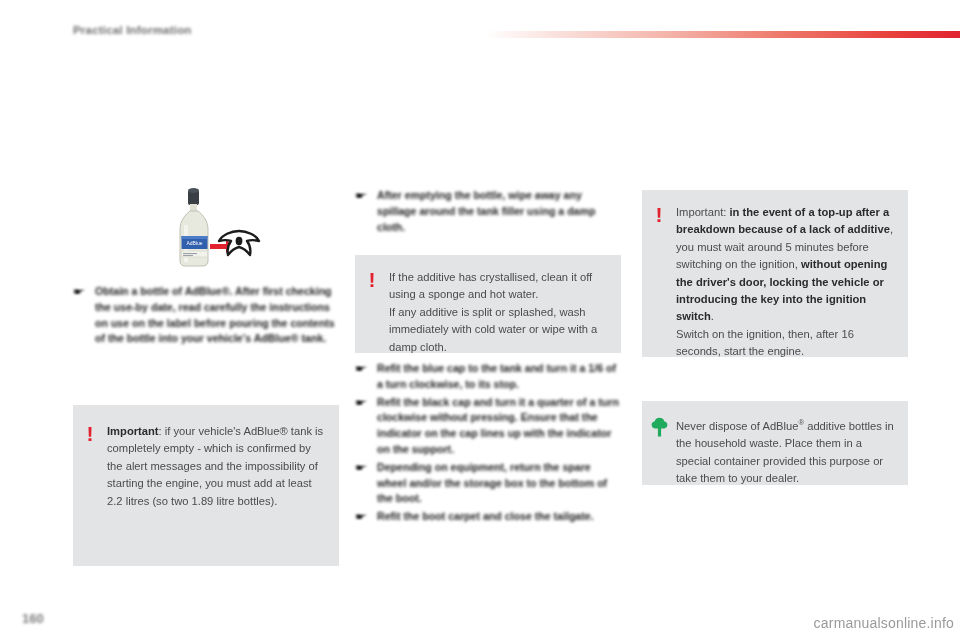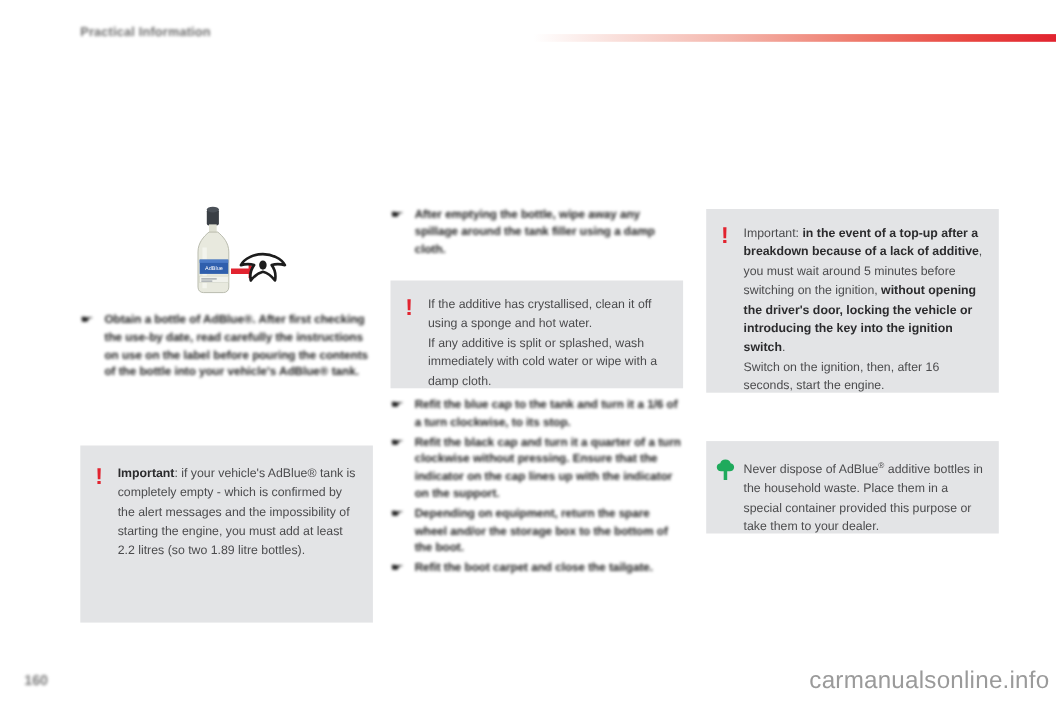--- a/index.html
+++ b/index.html
@@ -129,21 +129,21 @@
     font-size: 13px;
     font-weight: bold;
     color: #7d7d7d;
     filter: blur(1.5px);
     -webkit-filter: blur(1.5px);
   }
   .watermark {
     position: absolute;
     right: 6px;
     bottom: 9px;
-    font-size: 22px;
+    font-size: 14px;
     color: #9a9a9a;
     letter-spacing: 0.2px;
     font-family: "Liberation Sans", sans-serif;
   }
 </style>
 </head>
 <body>
 
 <div class="header-title">Practical Information</div>
 <div class="header-rule"></div>

